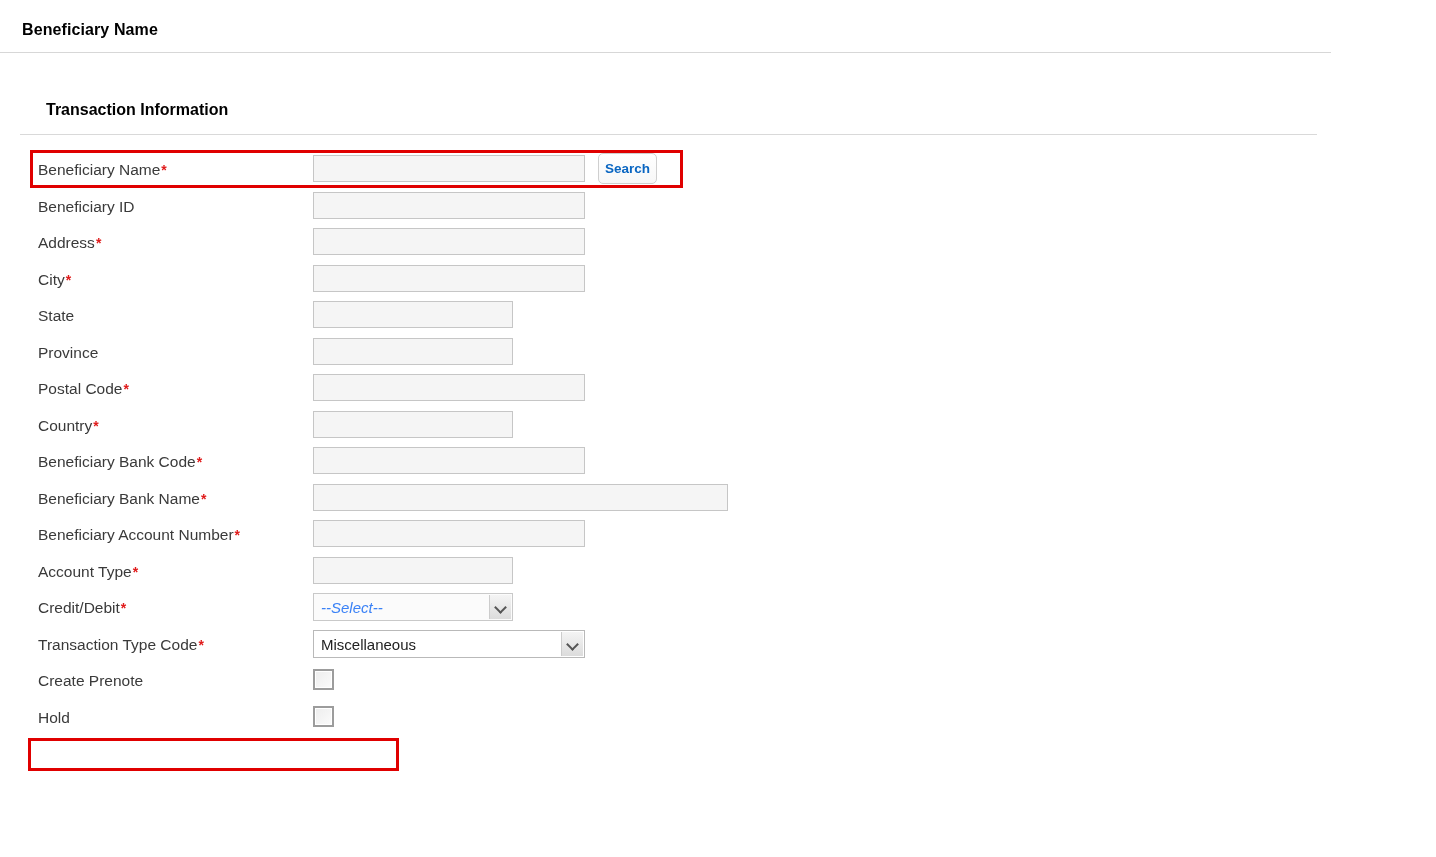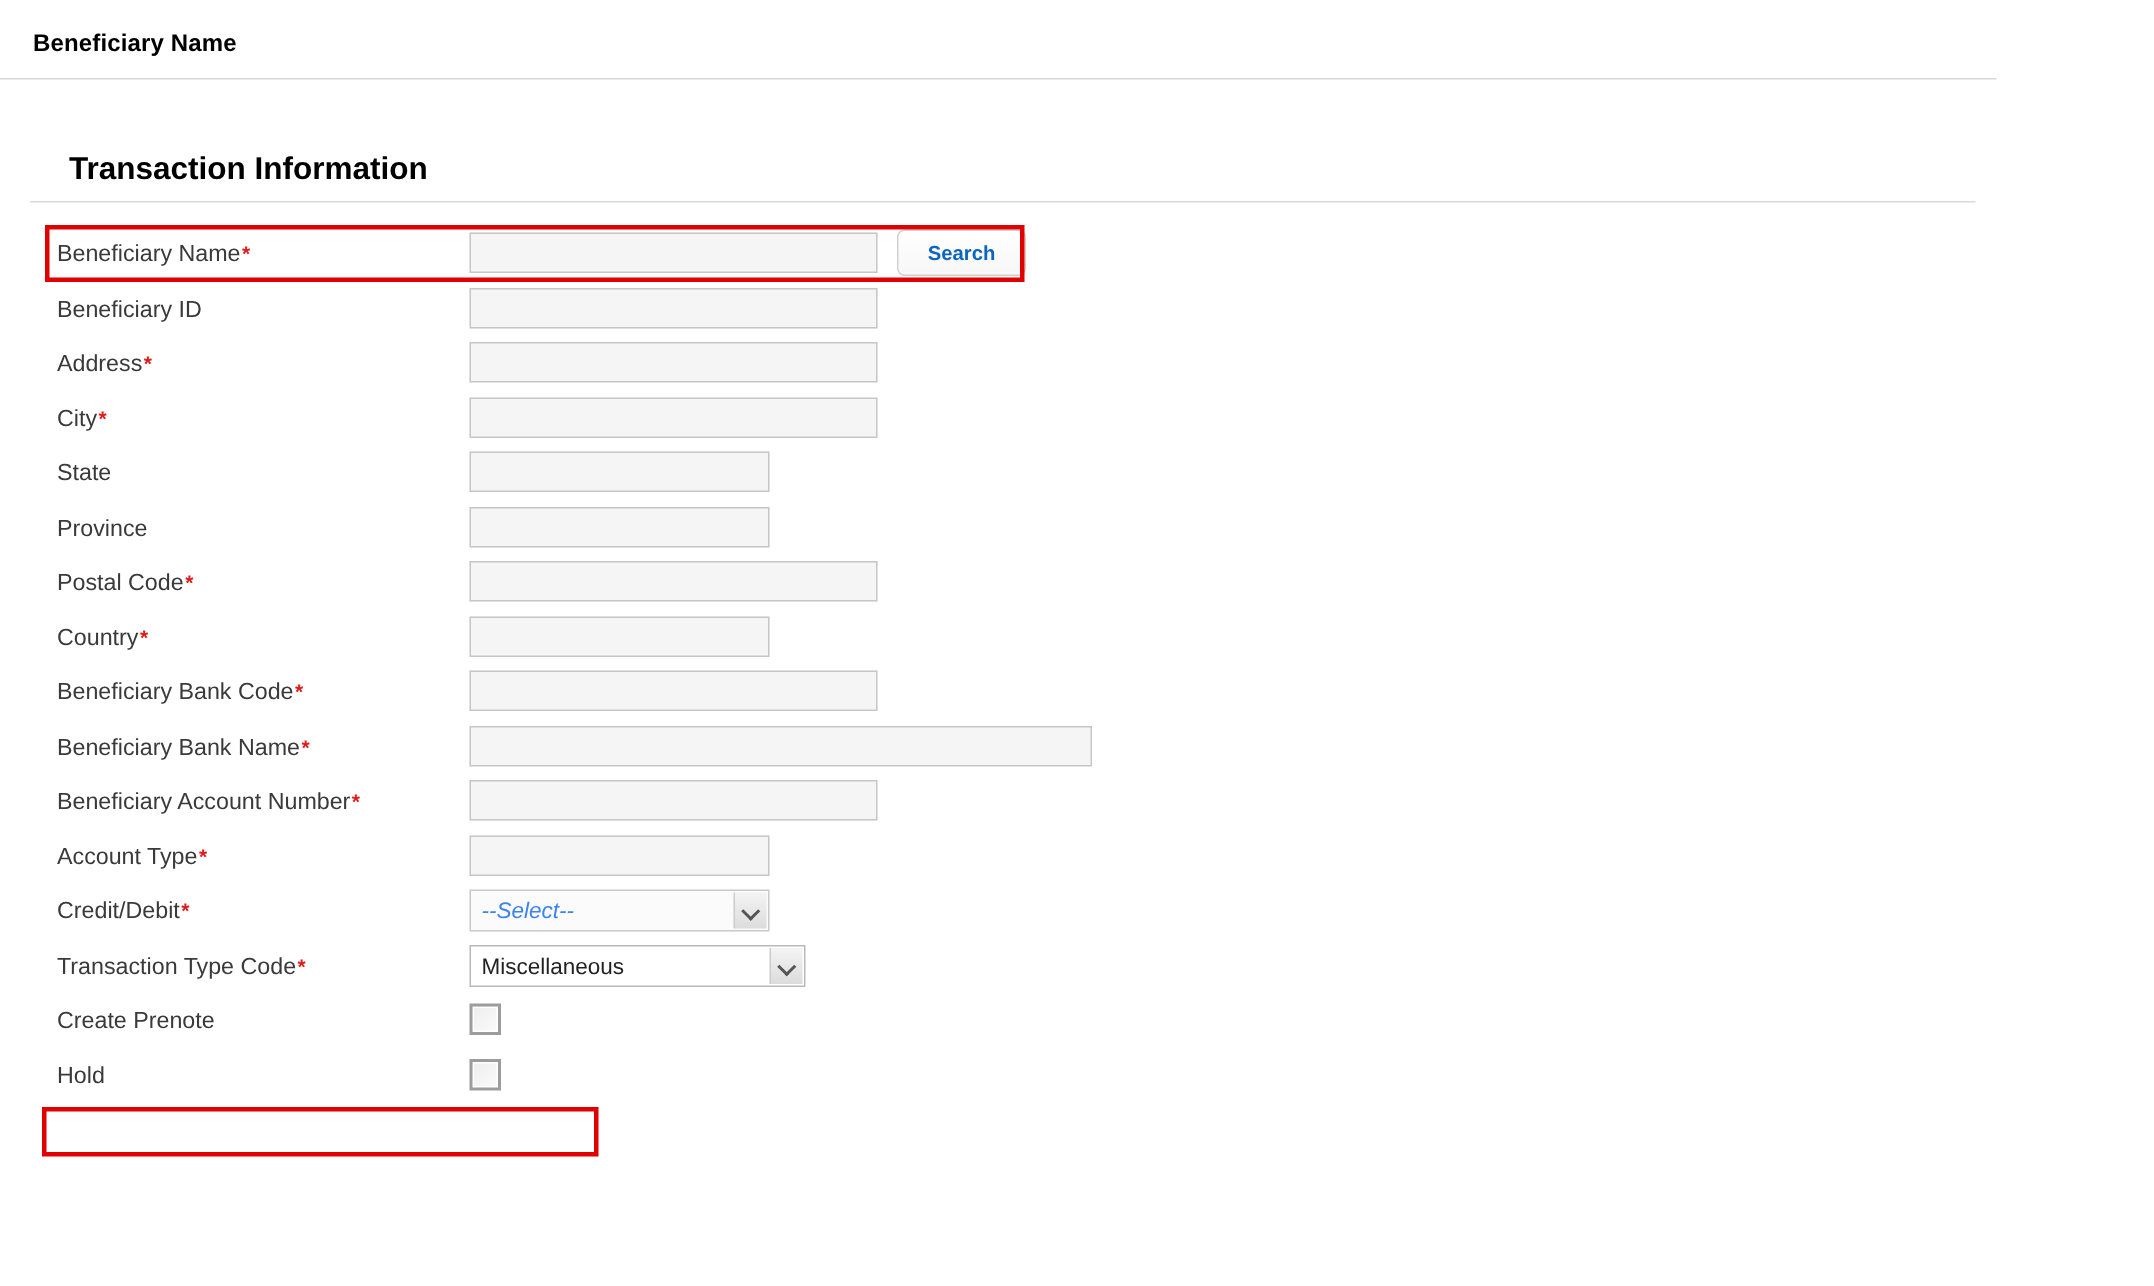--- a/index.html
+++ b/index.html
@@ -38,21 +38,21 @@
     width: 1331px;
     height: 1px;
     background: #d7d7d7;
   }
 
   
   .section-title {
     position: absolute;
     left: 46px;
     top: 101px;
-    font-size: 21px;
+    font-size: 16px;
     font-weight: bold;
     color: #000000;
     white-space: nowrap;
     text-align: right;
   }
   .divider-section {
     position: absolute;
     left: 20px;
     top: 134px;
     width: 1297px;
@@ -99,21 +99,21 @@
   .field.w-std  { width: 272px; }
   .field.w-short{ width: 200px; }
   .field.w-wide { width: 415px; }
   .field.enabled { background: #ffffff; border: 1px solid #b9b9b9; }
 
   
   .search-btn {
     position: absolute;
     left: 598px;
     top: 1px;
-    width: 86px;
+    width: 59px;
     height: 31px;
     background: linear-gradient(#ffffff, #f7f7f7);
     border: 1px solid #cfcfcf;
     border-radius: 5px;
     color: #0a66c2;
     font-size: 13.5px;
     font-weight: bold;
     font-family: "Liberation Sans", sans-serif;
     cursor: pointer;
     padding: 0;
@@ -124,21 +124,21 @@
   
   .select {
     position: absolute;
     left: 313px;
     top: 3px;
     height: 28px;
     border: 1px solid #b9b9b9;
     background: #ffffff;
   }
   .select.w-sel-short { width: 200px; }
-  .select.w-sel-std   { width: 224px; }
+  .select.w-sel-std   { width: 272px; }
   .select.disabled { background: #fbfbfb; border-color: #c9c9c9; }
   .select .sel-text {
     position: absolute;
     left: 7px;
     top: 4px;
     font-size: 15px;
     color: #222222;
     white-space: nowrap;
     line-height: 19px;
   }

